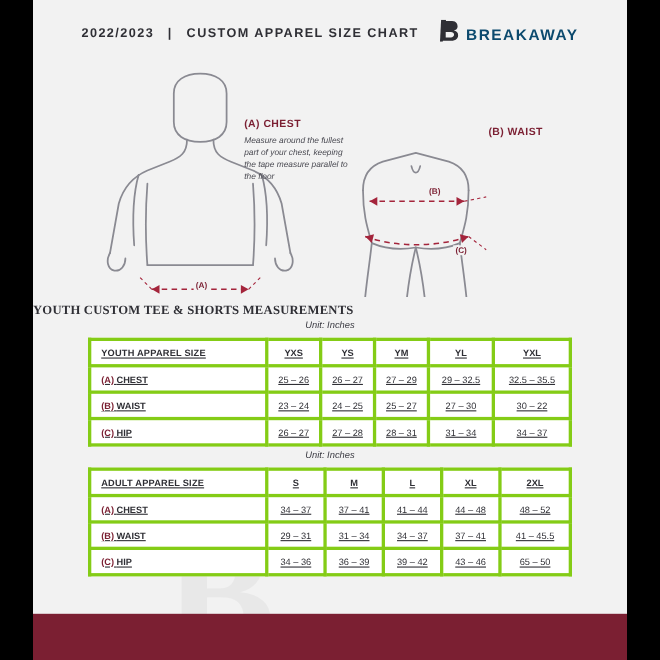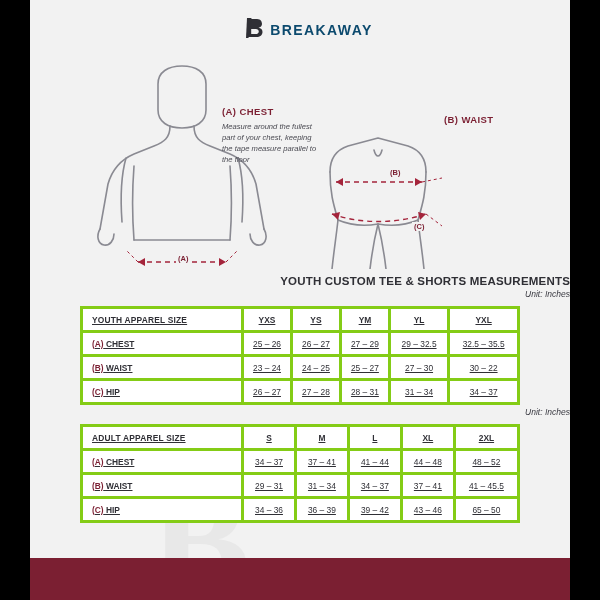--- a/index.html
+++ b/index.html
@@ -62,25 +62,25 @@
   .c-waist{left:414px;top:60px;width:108px;}
   .c-hips{left:414px;top:162px;width:108px;}
 
   .lbl{
     position:absolute;font-size:7.5px;font-weight:700;color:#7b1f32;
     background:#f2f2f2;padding:0 2px;
   }
 
   
   .sec-title{
-    text-align:right;font-size:11.5px;font-weight:700;color:#2f2f35;
-    letter-spacing:.2px;margin-top:6px;
+    text-align:left;font-size:11.5px;font-weight:700;color:#2f2f35;
+    letter-spacing:.2px;margin-top:6px;font-family:Liberation Serif, serif;
   }
   .sec-sub{
-    text-align:right;font-size:8.5px;font-style:italic;color:#3a3a42;
+    text-align:center;font-size:8.5px;font-style:italic;color:#3a3a42;
     margin-top:2px;margin-bottom:7px;
   }
   table{
     border-collapse:collapse;margin:0 auto;width:440px;
     background:#fff;
   }
   th,td{
     border:3px solid #84cc16;
     font-size:8.4px;color:#2f2f35;
     height:19px;text-align:center;vertical-align:middle;text-decoration:underline;
@@ -101,20 +101,25 @@
 </head>
 <body>
 
 <div class="page">
 
   <div class="watermark">B</div>
 
   <div class="content">
 
     <div class="header">
+      <div class="hdr-title">
+        <span>2022/2023</span>
+        <span class="hdr-sep">|</span>
+        <span>CUSTOM APPAREL SIZE CHART</span>
+      </div>
       <div class="brand">
         <span class="brand-mark">
           <svg width="18" height="20" viewBox="0 0 18 20">
             <path d="M3 1 L12 1 C16 1 17 4 17 6 C17 8 15.5 9.3 13.5 9.8 C15.8 10.2 17.5 11.6 17.5 14 C17.5 17 15 19 11.5 19 L3 19 Z" fill="#2f2f35"></path>
             <path d="M6.2 4 L6.2 16 L10.8 16 C12.6 16 13.8 14.9 13.8 13.4 C13.8 11.9 12.6 11 10.8 11 L6.2 11" fill="#f2f2f2"></path>
             <path d="M0 0 L5 0 L2.2 20 L0 20 Z" fill="#f2f2f2"></path>
             <path d="M2 0 L6.5 0 L3.5 20 L1 20 Z" fill="#2f2f35"></path>
           </svg>
         </span>
         <span class="brand-name">BREAKAWAY</span>

